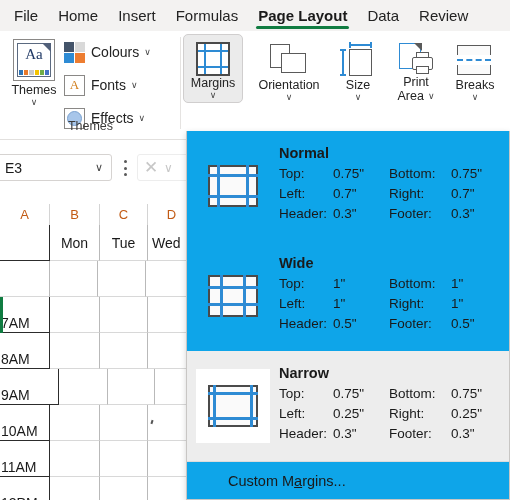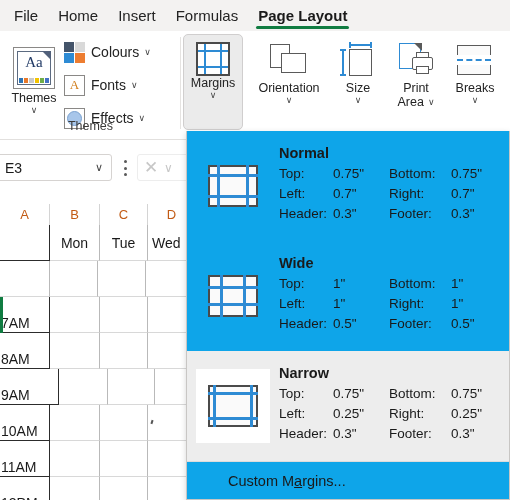--- a/index.html
+++ b/index.html
@@ -42,21 +42,21 @@
   
   #grp-themes{left:0;width:181px;}
   #grp-themes .sep{
     position:absolute;right:0;top:6px;width:1px;height:92px;background:#e5e3e1;
   }
   #themes-btn{
     position:absolute;left:3px;top:4px;width:62px;height:84px;
     display:flex;flex-direction:column;align-items:center;
   }
   #themes-ico{
-    width:42px;height:42px;margin-top:12px;position:relative;
+    width:42px;height:42px;margin-top:4px;position:relative;
     border:1px solid #8a8886;background:#ffffff;box-sizing:border-box;
   }
   #themes-ico .page{
     position:absolute;left:3px;top:3px;right:3px;bottom:3px;
     border:1px solid #5b6a80;background:#fff;box-sizing:border-box;
   }
   #themes-ico .fold{
     position:absolute;right:3px;top:3px;width:9px;height:9px;
     background:#51607a;
     clip-path:polygon(0 0,100% 100%,100% 0);
@@ -102,21 +102,21 @@
     background:#a8c6ea;border:1px solid #7ba2d0;box-sizing:border-box;
   }
   #themes-grouplbl{
     position:absolute;left:0;width:181px;top:88px;text-align:center;
     font-size:12.5px;color:#3b3a39;
   }
 
   
   #grp-pagesetup{left:181px;width:329px;}
   .bigbtn{
-    position:absolute;top:3px;height:96px;
+    position:absolute;top:3px;height:69px;
     display:flex;flex-direction:column;align-items:center;
     box-sizing:border-box;
   }
   .bigbtn .blbl{font-size:12.5px;color:#232323;text-align:center;line-height:14px;white-space:nowrap;}
   .bigbtn .bchev{font-size:9px;color:#444;line-height:11px;}
   .bigico{width:40px;height:40px;margin-top:7px;position:relative;}
 
   #btn-margins{
     left:2px;width:60px;
     background:#ebebeb;border:1px solid #d0cece;border-radius:5px;
@@ -271,20 +271,22 @@
 </style>
 </head>
 <body>
 
 <div id="tabbar">
   <div class="tab first"><span>File</span></div>
   <div class="tab"><span>Home</span></div>
   <div class="tab"><span>Insert</span></div>
   <div class="tab"><span>Formulas</span></div>
   <div class="tab active"><span>Page Layout</span></div>
+  <div class="tab"><span>Data</span></div>
+  <div class="tab"><span>Review</span></div>
 </div>
 
 <div id="ribbon">
 
   <div class="grp" id="grp-themes">
 
     <div id="themes-btn">
       <div id="themes-ico">
         <div class="page"></div>
         <div class="fold"></div>

